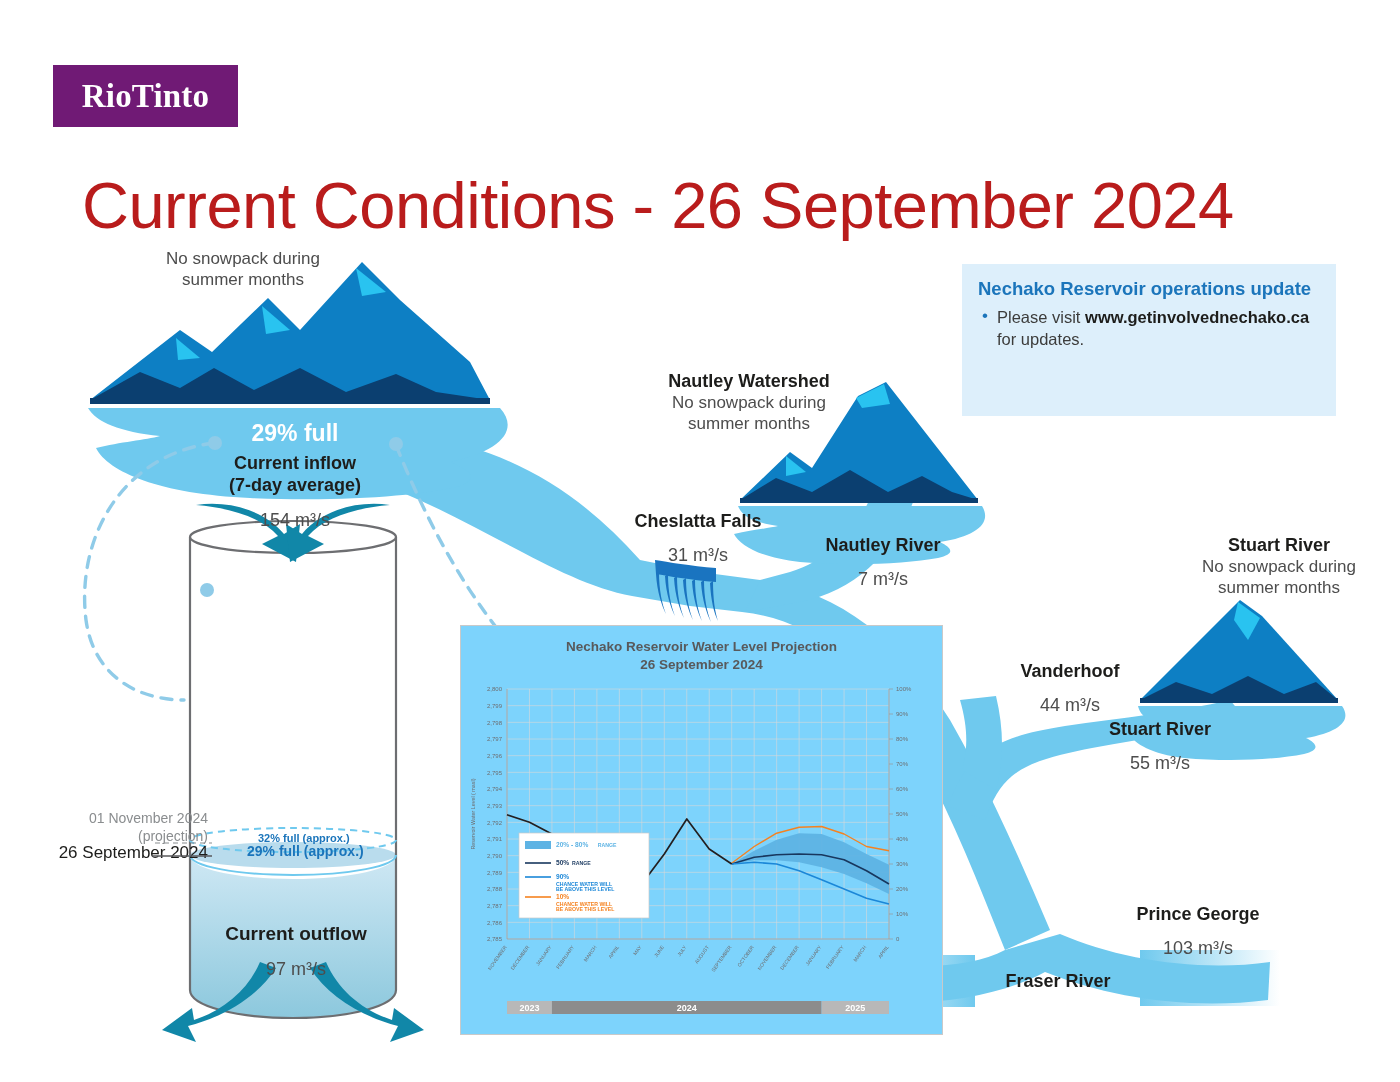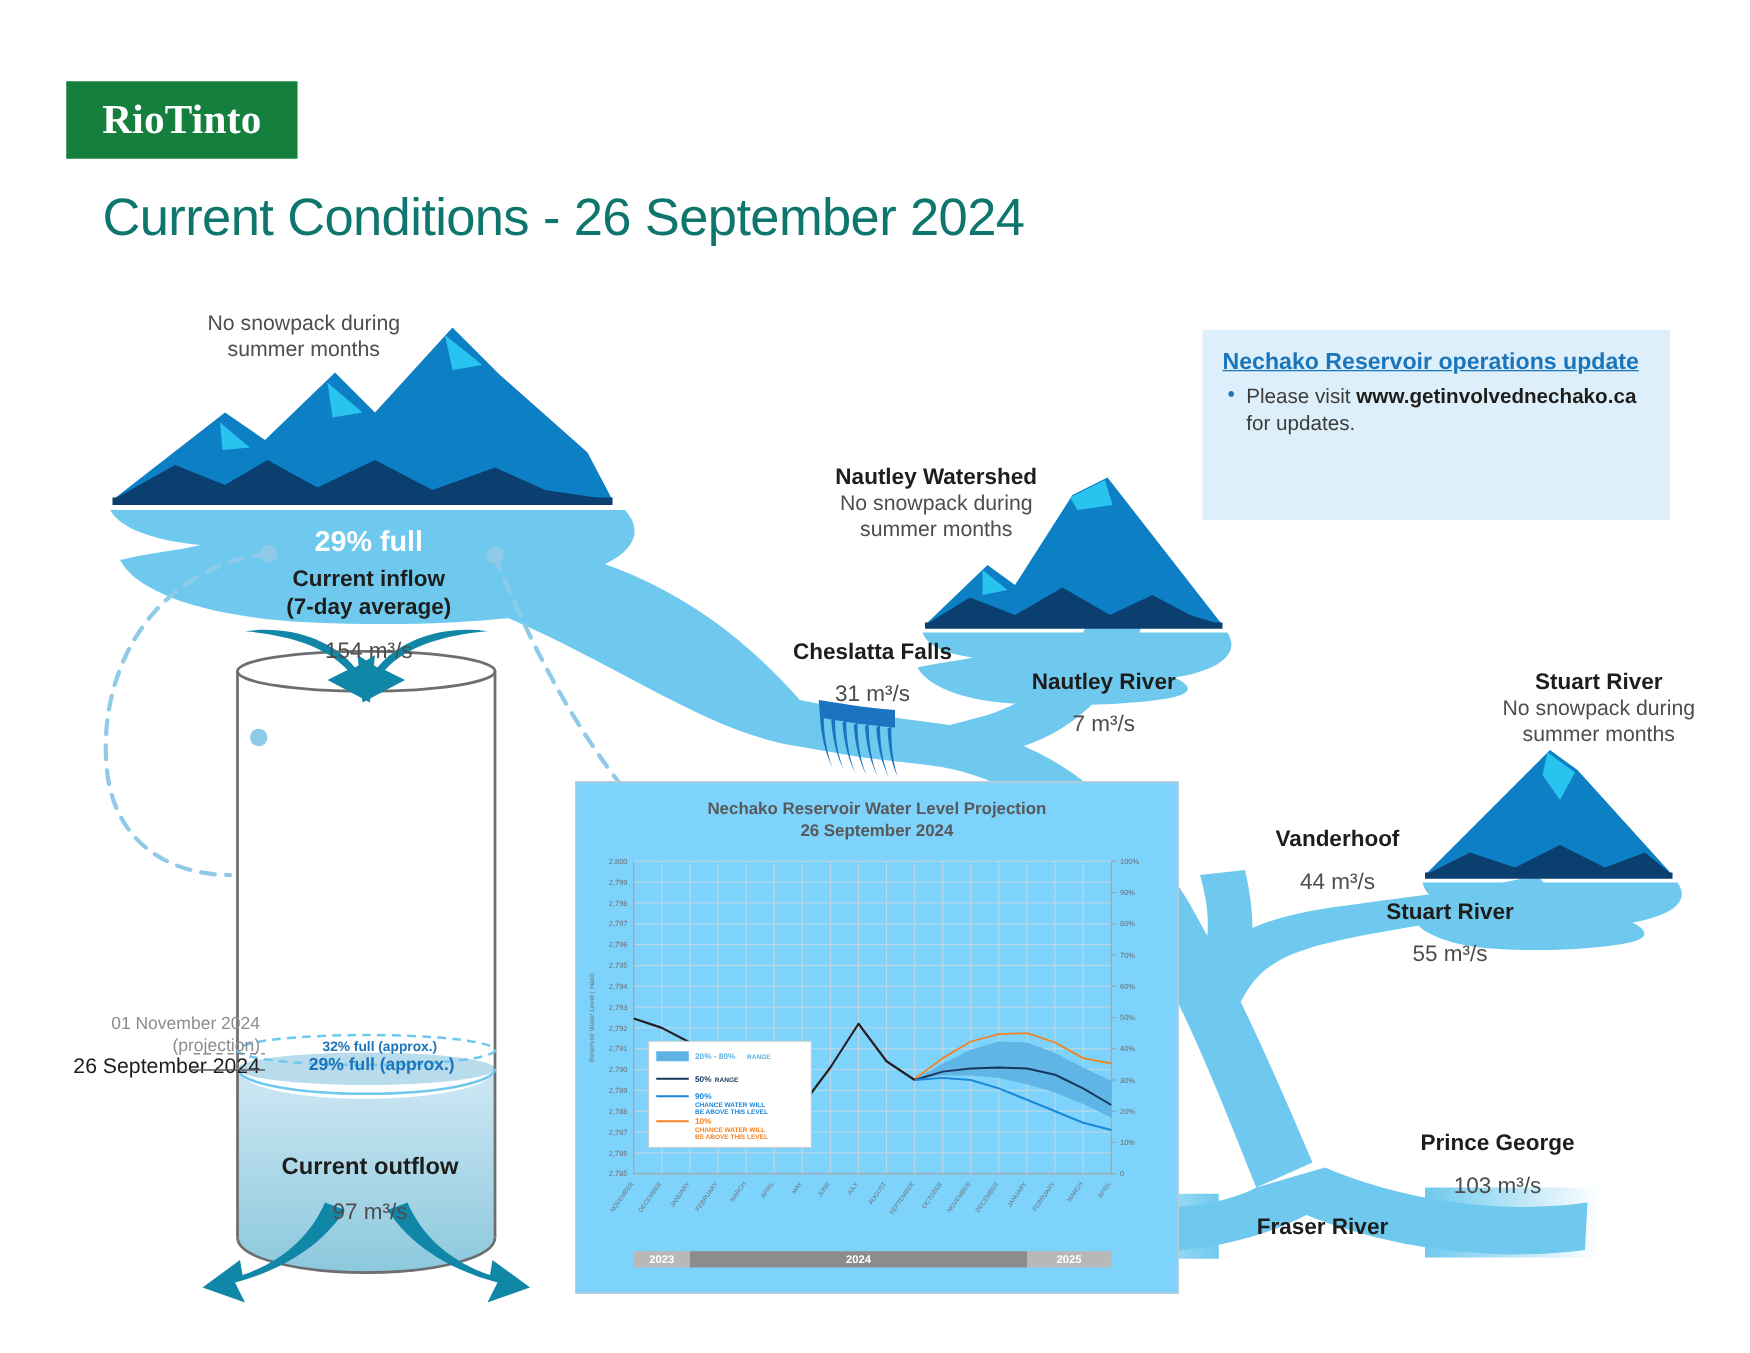--- a/index.html
+++ b/index.html
@@ -1,38 +1,38 @@
 <!DOCTYPE html>
 <html><head>
 <meta charset="utf-8">
 <style>
   html,body{margin:0;padding:0;background:#ffffff;}
   body{width:1400px;height:1082px;position:relative;overflow:hidden;
        font-family:"Liberation Sans","DejaVu Sans",sans-serif;color:#3c3c3b;}
 
   
   #logo{position:absolute;left:53px;top:65px;width:185px;height:62px;
-        background:#15803d;display:flex;align-items:center;justify-content:center;}
+        background:#701a75;display:flex;align-items:center;justify-content:center;}
   #logo .wordmark{font-family:"Liberation Serif","DejaVu Serif",serif;
         font-size:33px;font-weight:700;color:#fff;letter-spacing:.2px;}
 
   
-  #page-title{position:absolute;left:82px;top:150px;font-size:42px;font-weight:400;
-        color:#0f766e;letter-spacing:-.5px;white-space:nowrap;}
+  #page-title{position:absolute;left:82px;top:168px;font-size:65px;font-weight:400;
+        color:#b91c1c;letter-spacing:-.5px;white-space:nowrap;}
 
   
   .lbl{position:absolute;text-align:center;line-height:1.24;}
   .lbl .t{font-weight:700;font-size:18px;color:#1d1d1b;display:block;}
   .lbl .s{font-weight:400;font-size:17px;color:#4d4d4d;display:block;}
   .lbl .v{font-weight:400;font-size:18px;color:#4d4d4d;display:block;margin-top:12px;}
 
   
   #ops-box{position:absolute;left:962px;top:264px;width:374px;height:152px;
         background:#ddeffb;padding:14px 16px 0 16px;box-sizing:border-box;}
-  #ops-box h3{margin:0 0 6px 0;font-size:18.5px;font-weight:700;color:#1b75bb;text-decoration:underline;}
+  #ops-box h3{margin:0 0 6px 0;font-size:18.5px;font-weight:700;color:#1b75bb;}
   #ops-box ul{margin:0;padding:0;list-style:none;}
   #ops-box li{position:relative;padding-left:19px;margin-bottom:7px;
         font-size:16.5px;line-height:1.35;color:#3c3c3b;}
   #ops-box li:before{content:"\2022";position:absolute;left:4px;top:-1px;color:#1b75bb;font-size:17px;}
   #ops-box b{font-weight:700;color:#1d1d1b;}
 
   
   #scene{position:absolute;left:0;top:0;width:1400px;height:1082px;}
 
   

